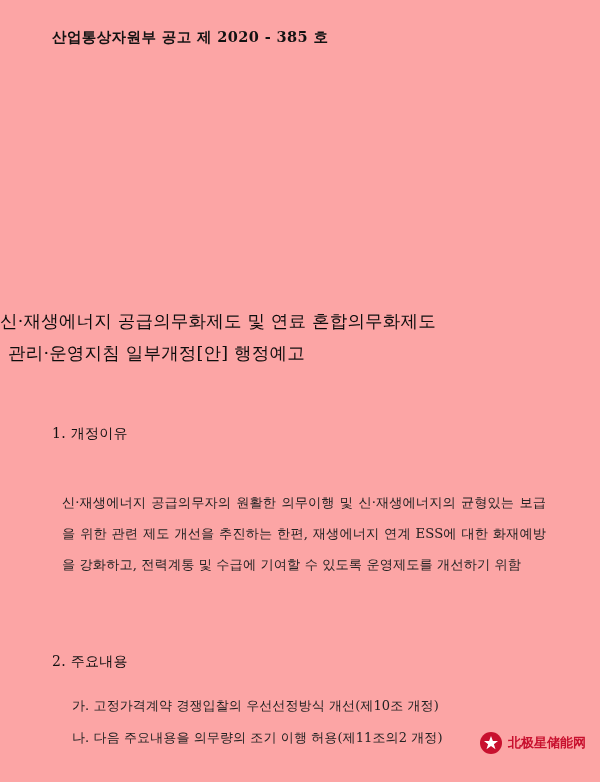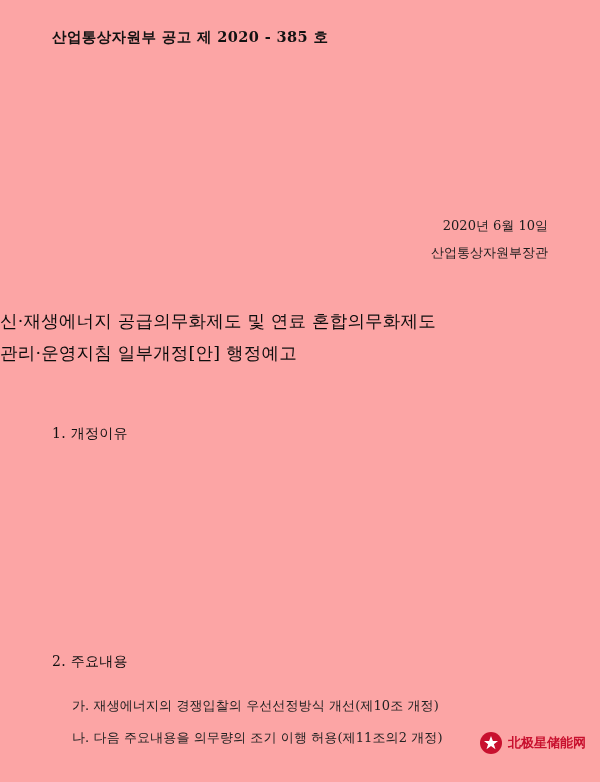--- a/index.html
+++ b/index.html
@@ -62,21 +62,21 @@
     left: 0;
     top: 305px;
     width: 600px;
     text-align: left;
     font-size: 17.5px;
     font-weight: normal;
     line-height: 1.85;
     color: #0d0d0d;
     letter-spacing: 0.2px;
   }
-  .doc-title .line2 { display: block; }
+  .doc-title .line2 { display: block; padding-left: 8px; }
   
   .sec {
     position: absolute;
     left: 52px;
     font-size: 14px;
     font-weight: normal;
     color: #111111;
     letter-spacing: 0.3px;
   }
   .sec-1 { top: 425px; }
@@ -130,37 +130,34 @@
   }
 </style>
 </head>
 <body>
 
 <div class="page">
 
   <div class="notice-no">산업통상자원부 공고 제 2020 - 385 호</div>
 
 
-  <div class="sign-block">
-    <div>2020년 6월 10일</div>
-    <div>산업통상자원부장관</div>
-  </div>
 
   <div class="doc-title">
     <span class="line1">신·재생에너지 공급의무화제도 및 연료 혼합의무화제도</span>
     <span class="line2">관리·운영지침 일부개정[안] 행정예고</span>
   </div>
 
   <div class="sec sec-1">1. 개정이유</div>
 
+  <div class="body-para para-1">신·재생에너지 공급의무자의 원활한 의무이행 및 신·재생에너지의 균형있는 보급을 위한 관련 제도 개선을 추진하는 한편, 재생에너지 연계 ESS에 대한 화재예방을 강화하고, 전력계통 및 수급에 기여할 수 있도록 운영제도를 개선하기 위함</div>
 
   <div class="sec sec-2">2. 주요내용</div>
 
   <div class="list-items list-1">
-    <div>가. 재생에너지의 경쟁입찰의 우선선정방식 개선(제10조 개정)</div>
+    <div>가. 고정가격계약 경쟁입찰의 우선선정방식 개선(제10조 개정)</div>
     <div>나. 다음 주요내용을 의무량의 조기 이행 허용(제11조의2 개정)</div>
   </div>
 
   <div class="watermark">
     <span class="wm-badge">
       <svg width="16" height="16" viewBox="0 0 16 16" aria-hidden="true">
         <polygon points="8,1 9.9,6 15,6 10.9,9.2 12.5,14.2 8,11.1 3.5,14.2 5.1,9.2 1,6 6.1,6" fill="#ffffff"></polygon>
       </svg>
     </span>
     <span class="wm-text">北极星储能网</span>

